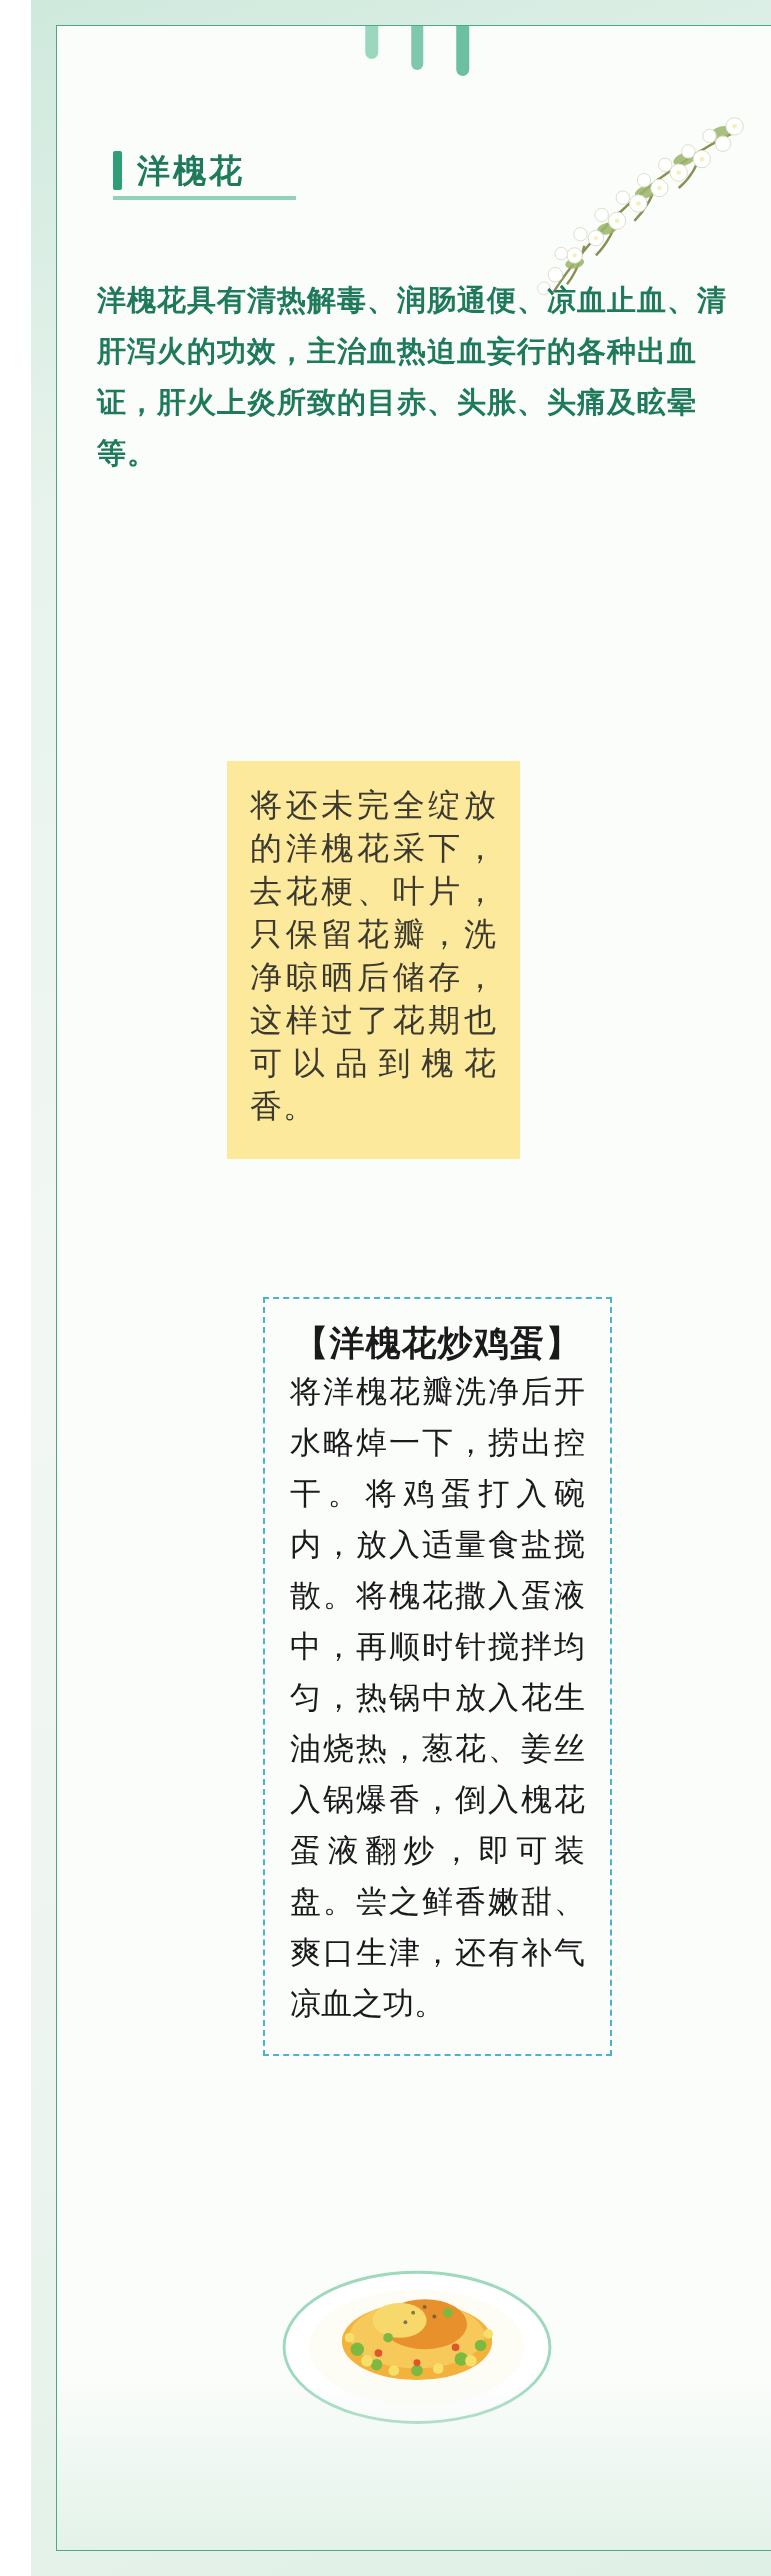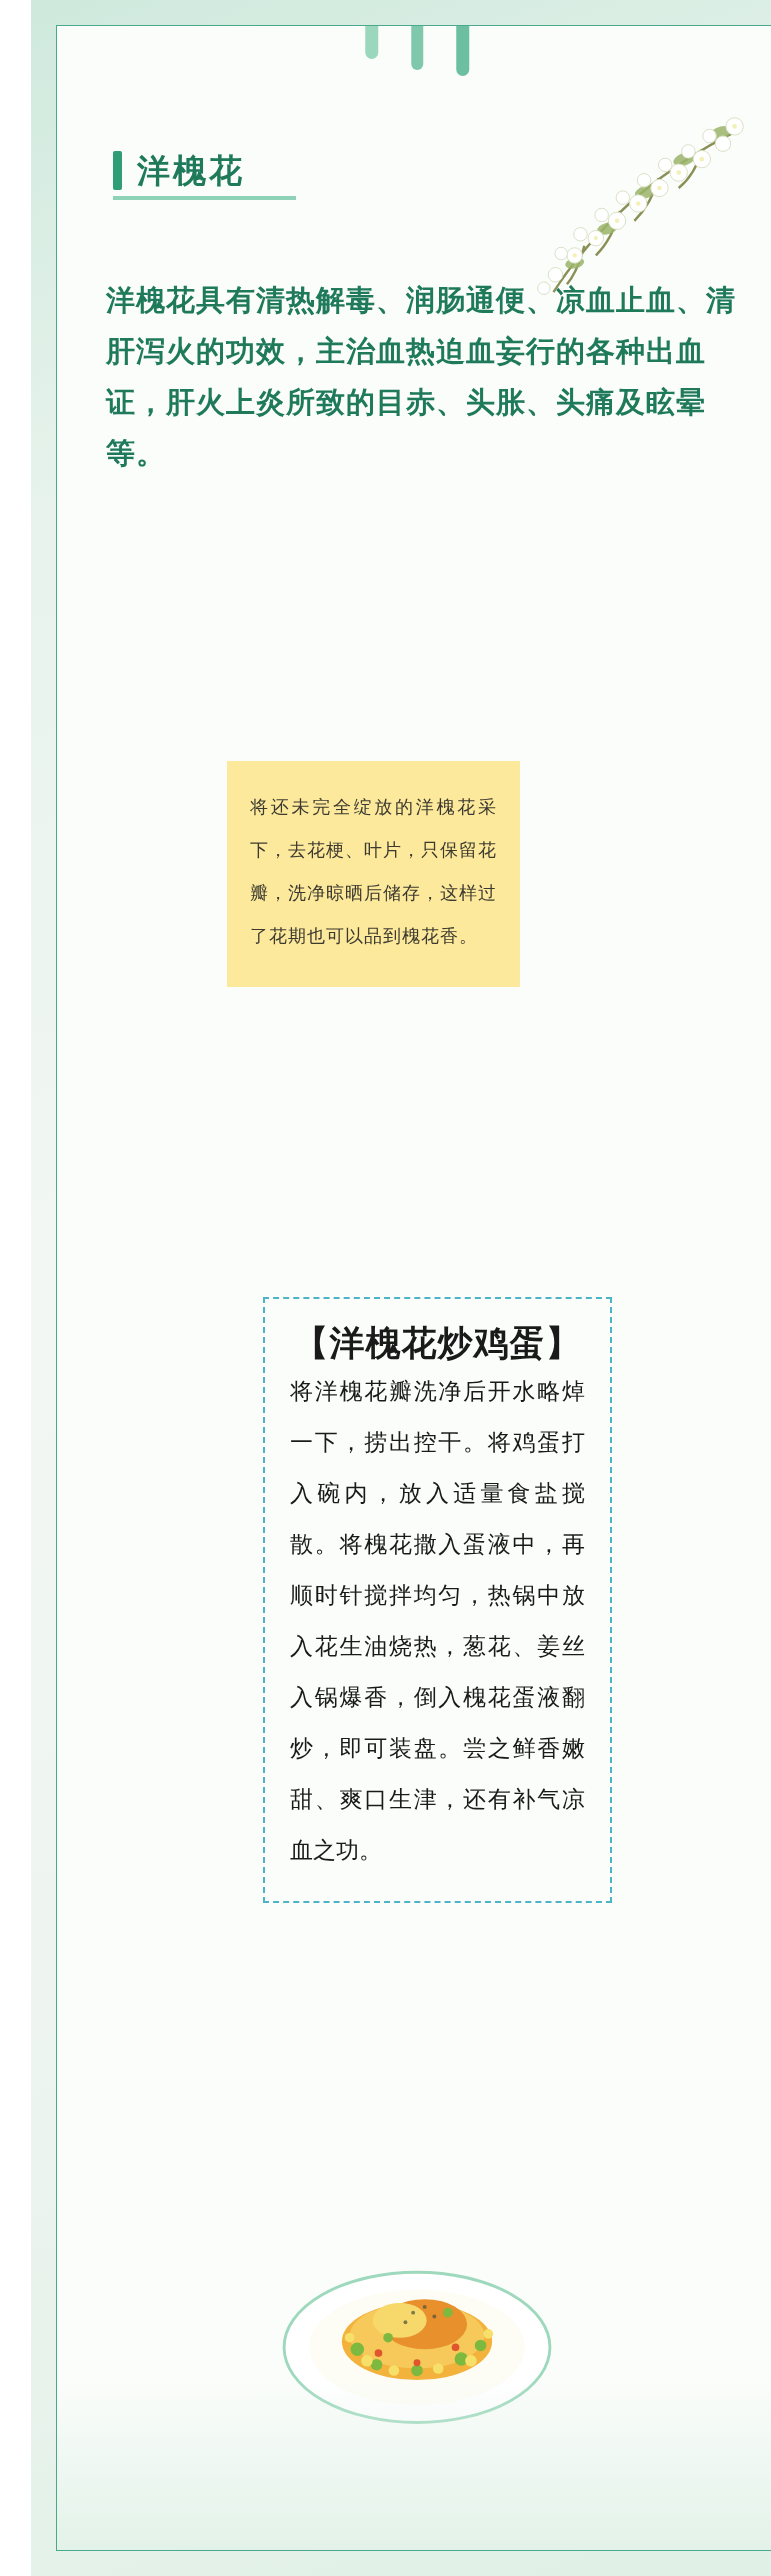--- a/index.html
+++ b/index.html
@@ -89,42 +89,42 @@
     top: 83px;
     right: 27px;
     width: 289px;
     height: 212px;
   }
 
   
   .intro {
     position: absolute;
     top: 249px;
-    left: 49px;
+    left: 40px;
     width: 637px;
     font-size: 29px;
     line-height: 51px;
     color: #1f7a5c;
     font-weight: bold;
     letter-spacing: 1px;
   }
 
   
   .tip-box {
     position: absolute;
     top: 735px;
     left: 170px;
     width: 293px;
     padding: 25px 23px 29px 23px;
     background: #fce99b;
     box-sizing: border-box;
   }
   .tip-text {
-    font-family: Liberation Serif, serif;
-    font-size: 18px;
+    font-family: Liberation Mono, monospace;
+    font-size: 32px;
     line-height: 43px;
     color: #3c3a30;
     text-align: justify;
     letter-spacing: 1px;
   }
 
   
   .recipe-box {
     position: absolute;
     top: 1271px;
@@ -137,21 +137,21 @@
   }
   .recipe-title {
     font-size: 35px;
     font-weight: bold;
     color: #1a1a1a;
     text-align: center;
     line-height: 46px;
     letter-spacing: 1px;
   }
   .recipe-body {
-    font-size: 23px;
+    font-size: 31px;
     line-height: 51px;
     color: #1a1a1a;
     text-align: justify;
     letter-spacing: 0px;
   }
 
   
   .dish {
     position: absolute;
     bottom: 114px;

